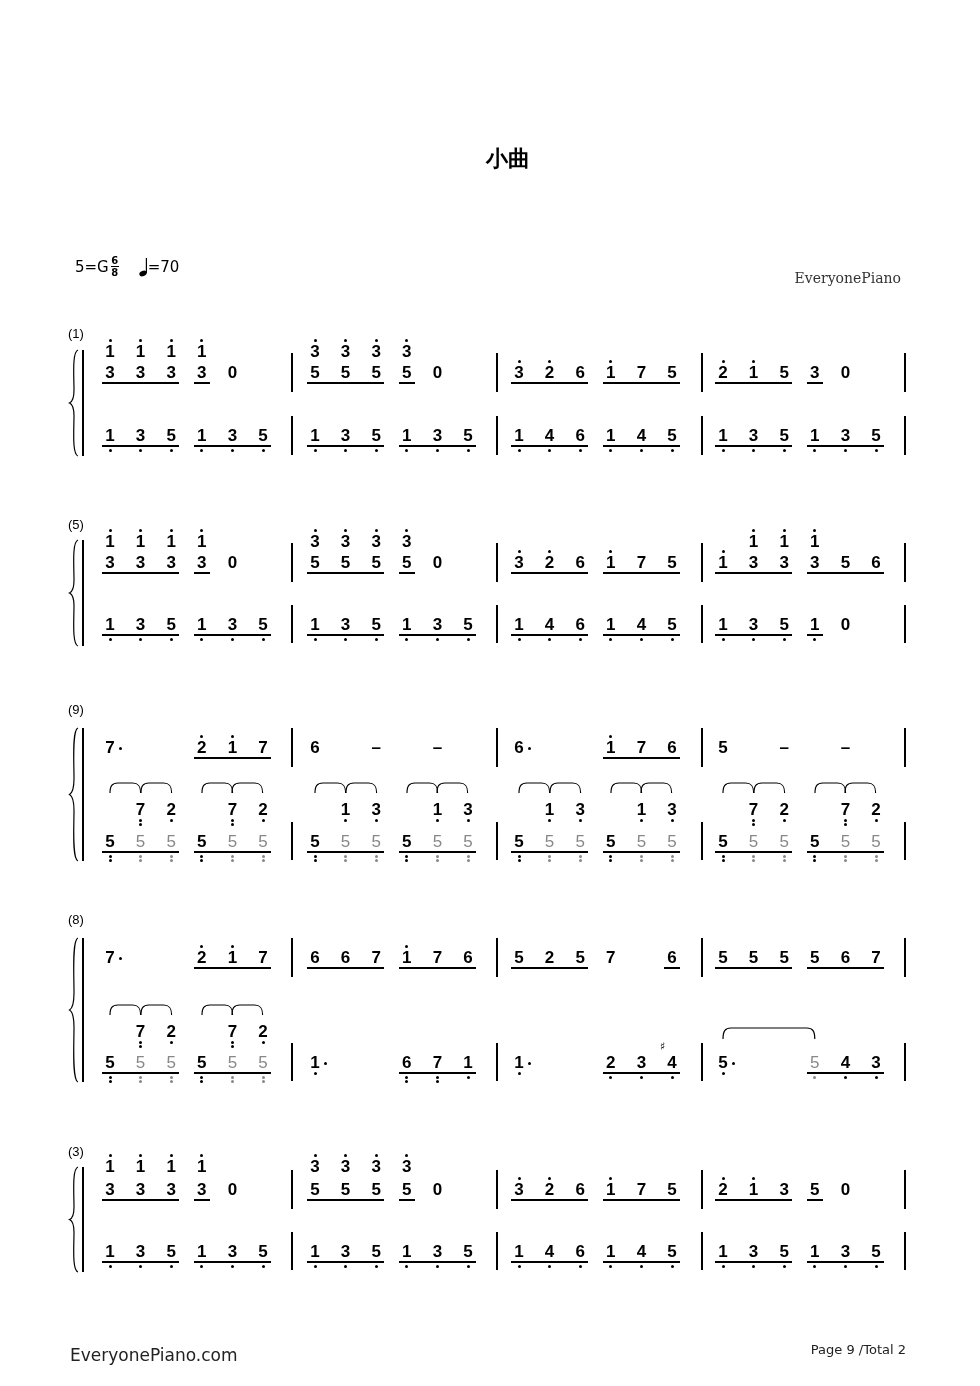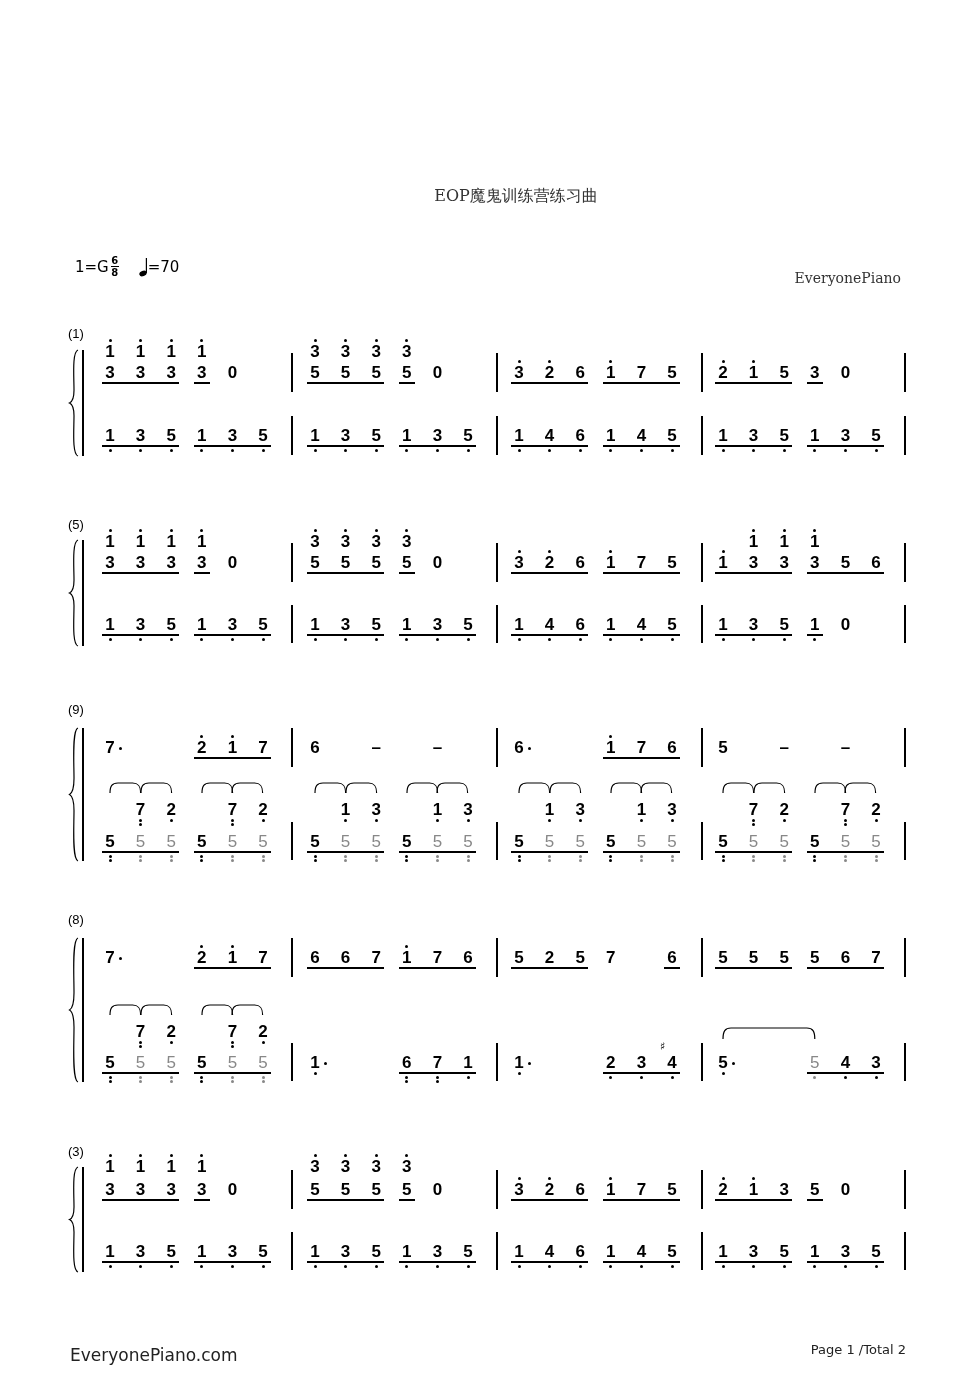--- a/index.html
+++ b/index.html
@@ -28,24 +28,24 @@
     .note.grey { color:#888; font-weight:normal; }
     .dot { position:absolute; width:3px; height:3px; border-radius:50%; background:#000; }
     .beam { position:absolute; height:2px; background:#000; }
     .bar { position:absolute; width:2px; background:#000; }
     .sharp { position:absolute; font-size:11px; font-family:"DejaVu Sans", sans-serif; line-height:12px; }
   </style>
 </head>
 <body>
 
 <div id="page">
-  <div class="subtitle">EOP魔鬼训练营练习曲</div>
+  <div class="title">小曲</div>
 
   <div class="keyline">
-    <span>1=G</span>
+    <span>5=G</span>
     <span class="frac">
       <span>6</span>
       <span class="fbar"></span>
       <span>8</span>
     </span>
     <span class="qnote">
       <svg width="9" height="20" viewBox="0 0 9 20">
         <ellipse cx="4" cy="16.5" rx="3.8" ry="2.6" transform="rotate(-20 4 16.5)" fill="#000"></ellipse>
         <line x1="7.4" y1="1" x2="7.4" y2="16" stroke="#000" stroke-width="1.2"></line>
       </svg>
@@ -783,14 +783,14 @@
           <span class="dot" style="left: 813.3px; top: 1265px; background: rgb(0, 0, 0);"></span>
           <span class="note" style="left: 835.4px; top: 1241px;">3</span>
           <span class="dot" style="left: 843.9px; top: 1265px; background: rgb(0, 0, 0);"></span>
           <span class="note" style="left: 866px; top: 1241px;">5</span>
           <span class="dot" style="left: 874.5px; top: 1265px; background: rgb(0, 0, 0);"></span>
         </div>
       </div>
     </div>
 
   <div class="site">EveryonePiano.com</div>
-  <div class="pagenum">Page 1 /Total 2</div>
+  <div class="pagenum">Page 9 /Total 2</div>
 </div>
 
 </body></html>

